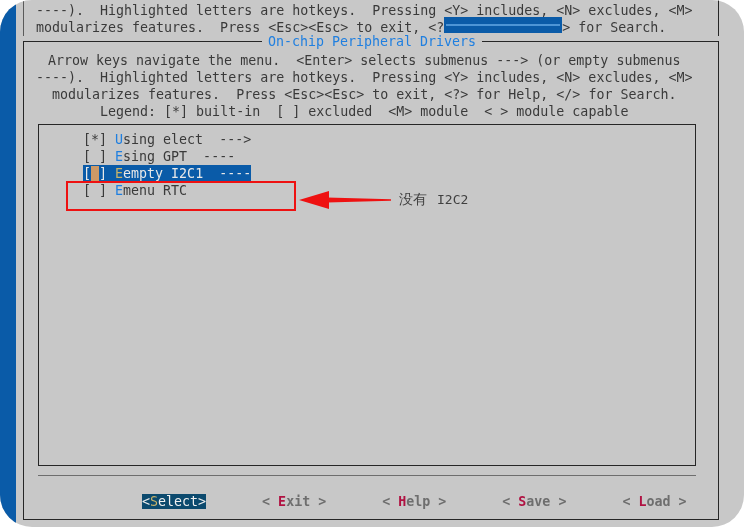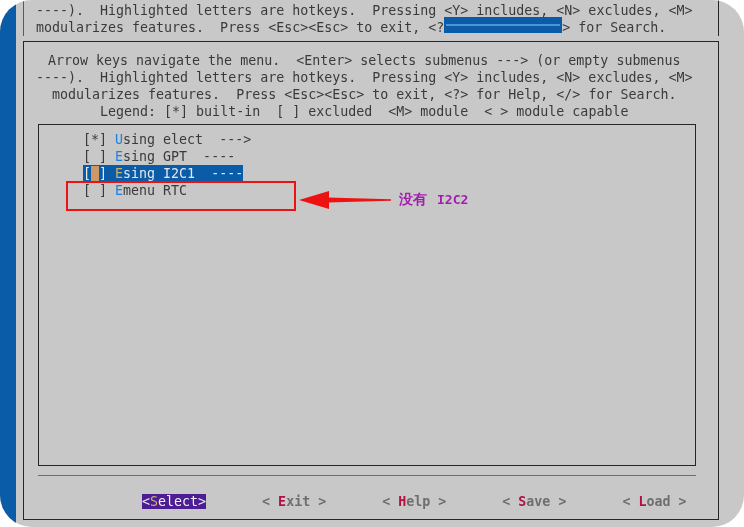--- a/index.html
+++ b/index.html
@@ -160,21 +160,21 @@
     line-height: 18px;
     white-space: pre;
     color: #6e6e6e;
   }
   .btn {
     color: #6e6e6e;
     font-weight: bold;
   }
   .btn .hot { color: #b01242; }
   .btn-sel {
-    background: #4c1d95;
+    background: #0c4a6e;
     color: #f0f0f0;
   }
   .btn-sel .hot { color: #c8b36a; }
   .sep-bottom {
     position: absolute;
     left: 23px;
     top: 519px;
     width: 696px;
     height: 1px;
     background: #262626;
@@ -198,23 +198,22 @@
     height: 22px;
     pointer-events: none;
   }
   .anno-label {
     position: absolute;
     left: 399px;
     top: 190px;
     font-family: "DejaVu Sans", "Liberation Sans", sans-serif;
     font-size: 14px;
     line-height: 19px;
-    color: #a21caf;
-    white-space: pre;
-    font-weight: bold;
+    color: #404040;
+    white-space: pre;
   }
   .anno-label .code {
     font-family: "DejaVu Sans Mono", "Liberation Mono", monospace;
     font-size: 13px;
   }
 </style>
 </head>
 <body>
 
 <div id="screen">
@@ -224,35 +223,36 @@
   <div class="bg-left-border"></div>
   <div class="bg-right-border"></div>
 
   <div class="bg-text mono"><span>----).  Highlighted letters are hotkeys.  Pressing &lt;Y&gt; includes, &lt;N&gt; excludes, &lt;M&gt;</span>
 <span>modularizes features.  Press &lt;Esc&gt;&lt;Esc&gt; to exit, &lt;?</span><span style="display:inline-block;width:118px"></span><span>&gt; for Search.</span></div>
 
   <div class="search-highlight"></div>
 
   <div class="dialog"></div>
 
+  <div class="dialog-title"><span class="pad">On-chip Peripheral Drivers</span></div>
 
   <div class="help-text mono"><span>Arrow keys navigate the menu.  &lt;Enter&gt; selects submenus ---&gt; (or empty submenus</span>
 <span>----).  Highlighted letters are hotkeys.  Pressing &lt;Y&gt; includes, &lt;N&gt; excludes, &lt;M&gt;</span>
 <span>modularizes features.  Press &lt;Esc&gt;&lt;Esc&gt; to exit, &lt;?&gt; for Help, &lt;/&gt; for Search.</span>
 <span>Legend: [*] built-in  [ ] excluded  &lt;M&gt; module  &lt; &gt; module capable</span></div>
 
   <div class="list-panel">
     <div class="menu-list">
 
       <div class="menu-row"><span>[*]</span> <span class="hot">U</span><span>sing elect</span><span>  ---&gt;</span></div>
 
       <div class="menu-row"><span>[ ]</span> <span class="hot">E</span><span>sing GPT</span><span>  ----</span></div>
 
 
-      <div class="menu-row selected"><span>[</span><span class="cursor"> </span><span>]</span> <span class="hot">E</span><span>sing I2C1</span><span>  ----</span></div>
+      <div class="menu-row selected"><span>[</span><span class="cursor"> </span><span>]</span> <span class="hot">E</span><span>empty I2C1</span><span>  ----</span></div>
 
       <div class="menu-row"><span>[ ]</span> <span class="hot">E</span><span>menu RTC</span><span></span></div>
 
     </div>
   </div>
 
   <div class="sep-top"></div>
 
   <div class="button-bar"><span style="display:inline-block;width:104px"></span><span class="btn-sel"><span>&lt;</span><span class="hot">S</span><span>elect</span><span>&gt;</span></span><span style="display:inline-block;width:56px"></span><span class="btn"><span>&lt;</span> <span class="hot">E</span><span>xit</span> <span>&gt;</span></span><span style="display:inline-block;width:56px"></span><span class="btn"><span>&lt;</span> <span class="hot">H</span><span>elp</span> <span>&gt;</span></span><span style="display:inline-block;width:56px"></span><span class="btn"><span>&lt;</span> <span class="hot">S</span><span>ave</span> <span>&gt;</span></span><span style="display:inline-block;width:56px"></span><span class="btn"><span>&lt;</span> <span class="hot">L</span><span>oad</span> <span>&gt;</span></span></div>
 

